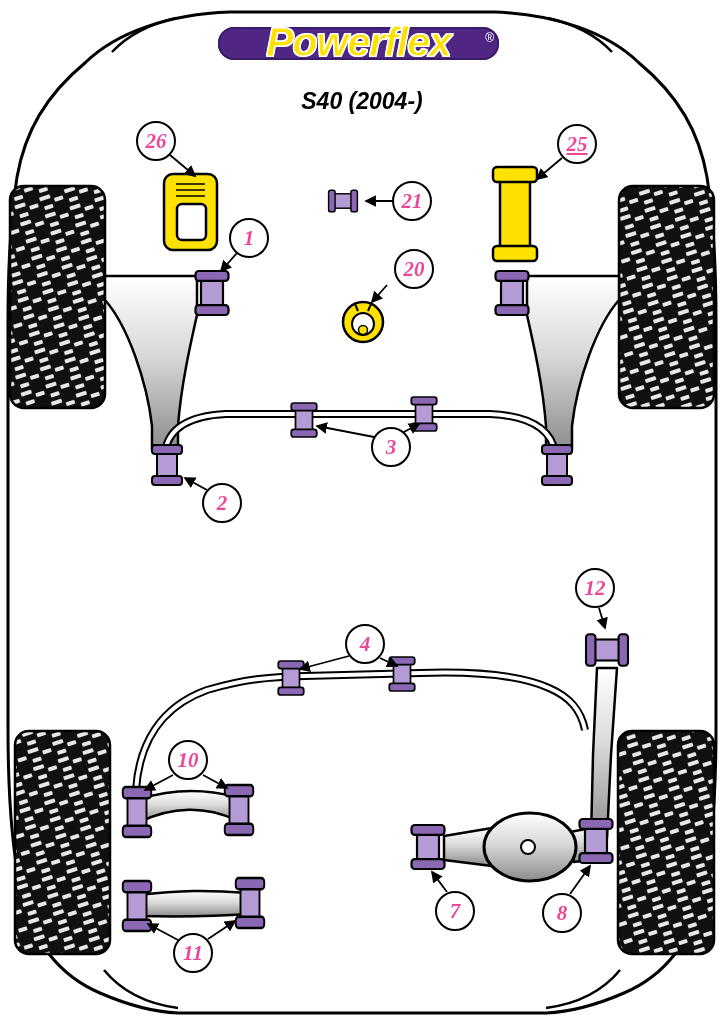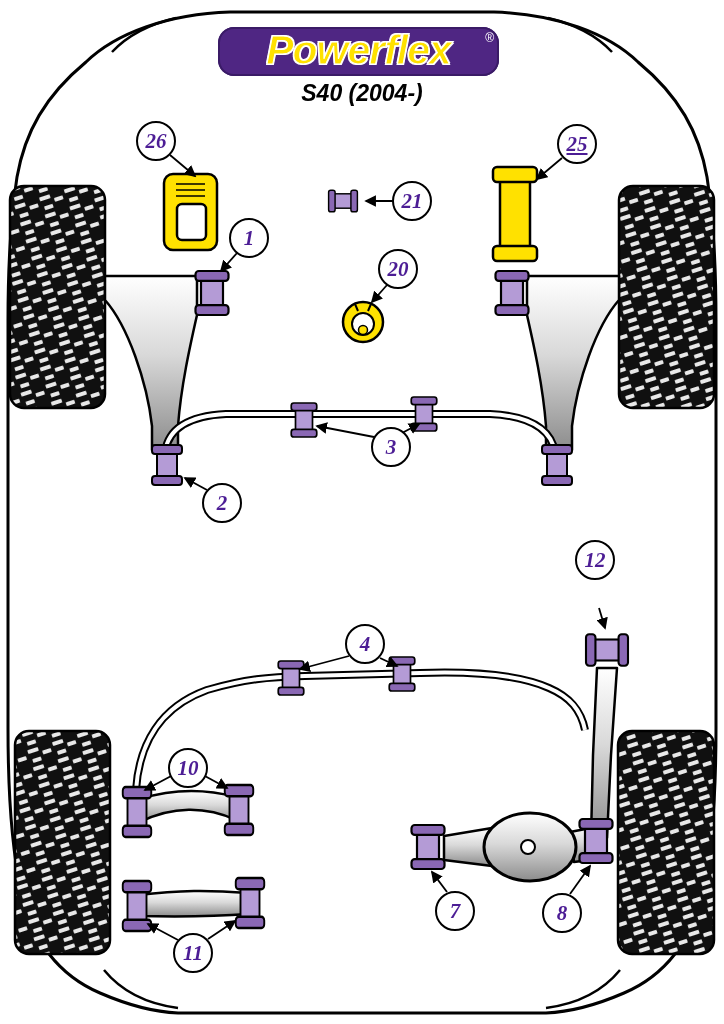--- a/index.html
+++ b/index.html
@@ -10,21 +10,21 @@
     height: 1024px;
     background: #ffffff;
     overflow: hidden;
     font-family: "Liberation Sans", sans-serif;
   }
   .diagram-svg { position: absolute; left: 0; top: 0; }
 
   .logo {
     position: absolute;
     left: 218px; top: 27px;
-    width: 281px; height: 49px;
+    width: 281px; height: 33px;
     background: #4F2683;
     border-radius: 16px;
     box-shadow: inset 0 0 0 2px #3a1b66;
     display: flex; align-items: center; justify-content: center;
   }
   .logo .brand {
     font-family: "Liberation Sans", sans-serif;
     font-style: italic;
     font-weight: 700;
     font-size: 41px;
@@ -38,42 +38,42 @@
   .logo .rmark {
     position: absolute;
     right: 5px; top: 5px;
     color: #ffffff;
     font-size: 12px;
     font-style: normal;
     line-height: 1;
   }
   .model-title {
     position: absolute;
-    left: 0; top: 80px;
+    left: 0; top: 88px;
     width: 724px;
     text-align: center;
     font-weight: 700;
     font-style: italic;
     font-size: 23px;
     color: #000000;
   }
   .callout {
     position: absolute;
     width: 40px; height: 40px;
     transform: translate(-50%, -50%);
     background: #ffffff;
     border: 2.5px solid #000000;
     border-radius: 50%;
     box-sizing: border-box;
     display: flex; align-items: center; justify-content: center;
     font-family: "Liberation Serif", serif;
     font-weight: 700;
     font-style: italic;
     font-size: 21px;
-    color: #4c1d95;
+    color: #ec4899;
   }
 </style>
 </head>
 <body>
 
 <div class="stage">
 
   <svg class="diagram-svg" width="724" height="1024" viewBox="0 0 724 1024">
     <defs>
       <linearGradient id="steel" x1="0" y1="0" x2="0" y2="1">
@@ -205,23 +205,23 @@
   <div class="logo">
     <span class="brand">Powerflex</span>
     <span class="rmark">®</span>
   </div>
   <div class="model-title">S40 (2004-)</div>
 
   <div class="callout" style="left:156px; top:141px;">26</div>
   <div class="callout" style="left:577px; top:144px;text-decoration:underline;">25</div>
   <div class="callout" style="left:412px; top:201px;">21</div>
   <div class="callout" style="left:249px; top:238px;">1</div>
-  <div class="callout" style="left:398px; top:269px;">20</div>
+  <div class="callout" style="left:414px; top:269px;">20</div>
   <div class="callout" style="left:391px; top:447px;">3</div>
   <div class="callout" style="left:222px; top:503px;">2</div>
-  <div class="callout" style="left:595px; top:560px;">12</div>
+  <div class="callout" style="left:595px; top:588px;">12</div>
   <div class="callout" style="left:365px; top:644px;">4</div>
-  <div class="callout" style="left:188px; top:760px;margin-top:8px;">10</div>
+  <div class="callout" style="left:188px; top:760px;">10</div>
   <div class="callout" style="left:455px; top:911px;">7</div>
   <div class="callout" style="left:562px; top:913px;">8</div>
   <div class="callout" style="left:193px; top:953px;font-style:italic;">11</div>
 
 </div>
 
 </body></html>

